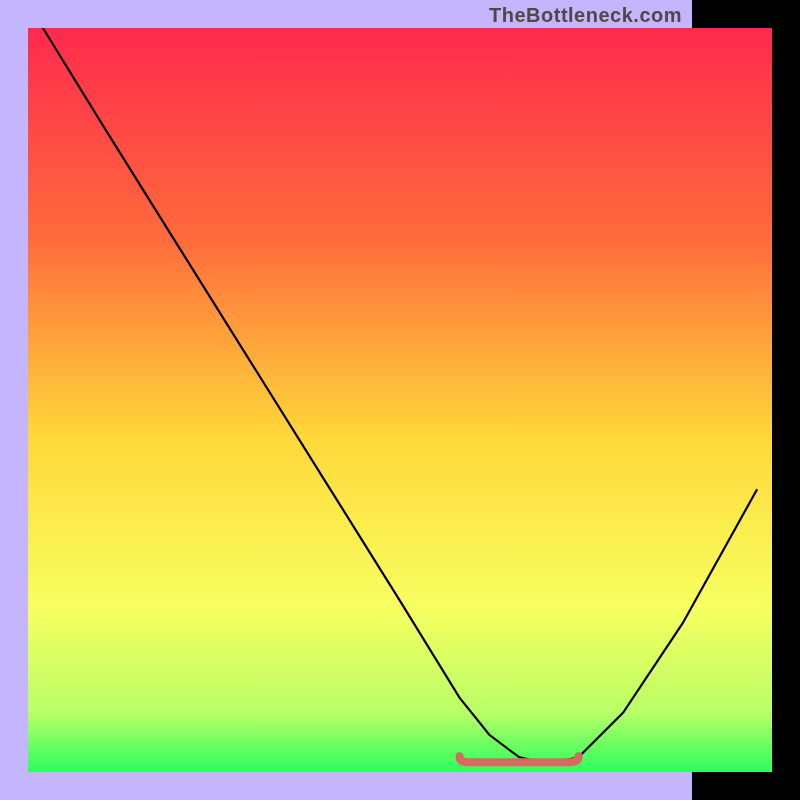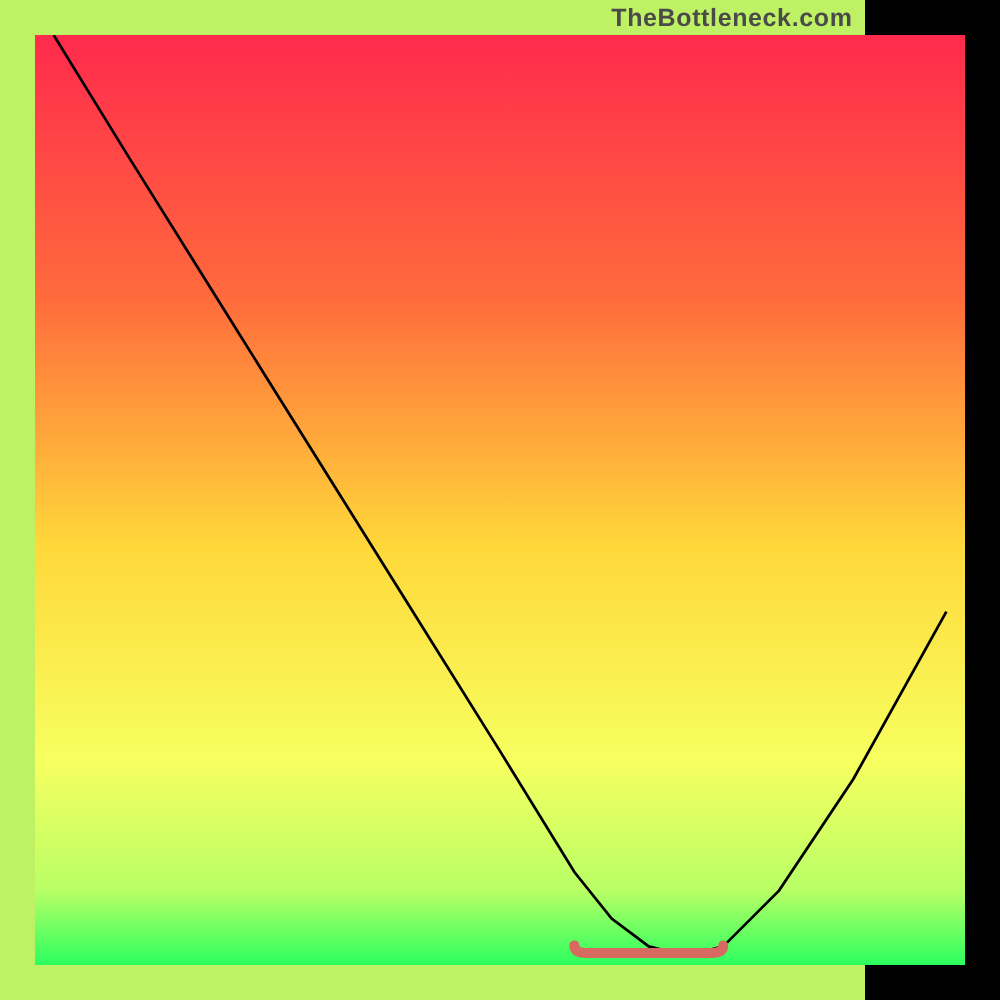--- a/index.html
+++ b/index.html
@@ -8,21 +8,21 @@
     width: 800px;
     height: 800px;
     background: #000;
     overflow: hidden;
     font-family: Arial, Helvetica, sans-serif;
   }
   .frame {
     position: relative;
     width: 692px;
     height: 800px;
-    background: #bef264;
+    background: #c4b5fd;
   }
   .watermark {
     position: absolute;
     top: 4px;
     right: 10px;
     color: #4a4a4a;
     font-size: 20px;
     font-weight: bold;
     letter-spacing: 0.5px;
     z-index: 5;

